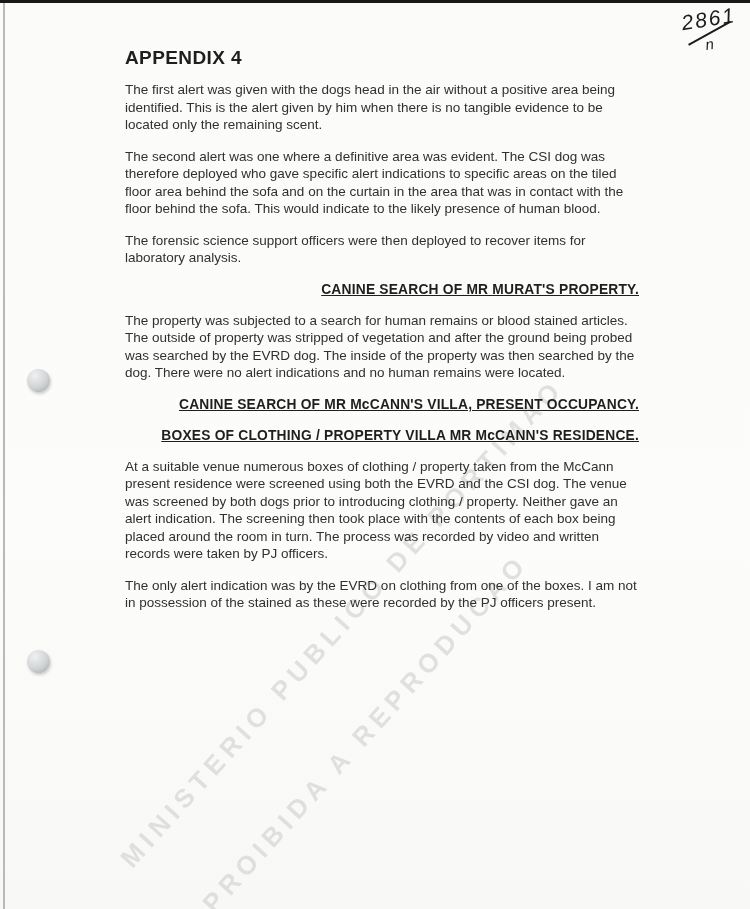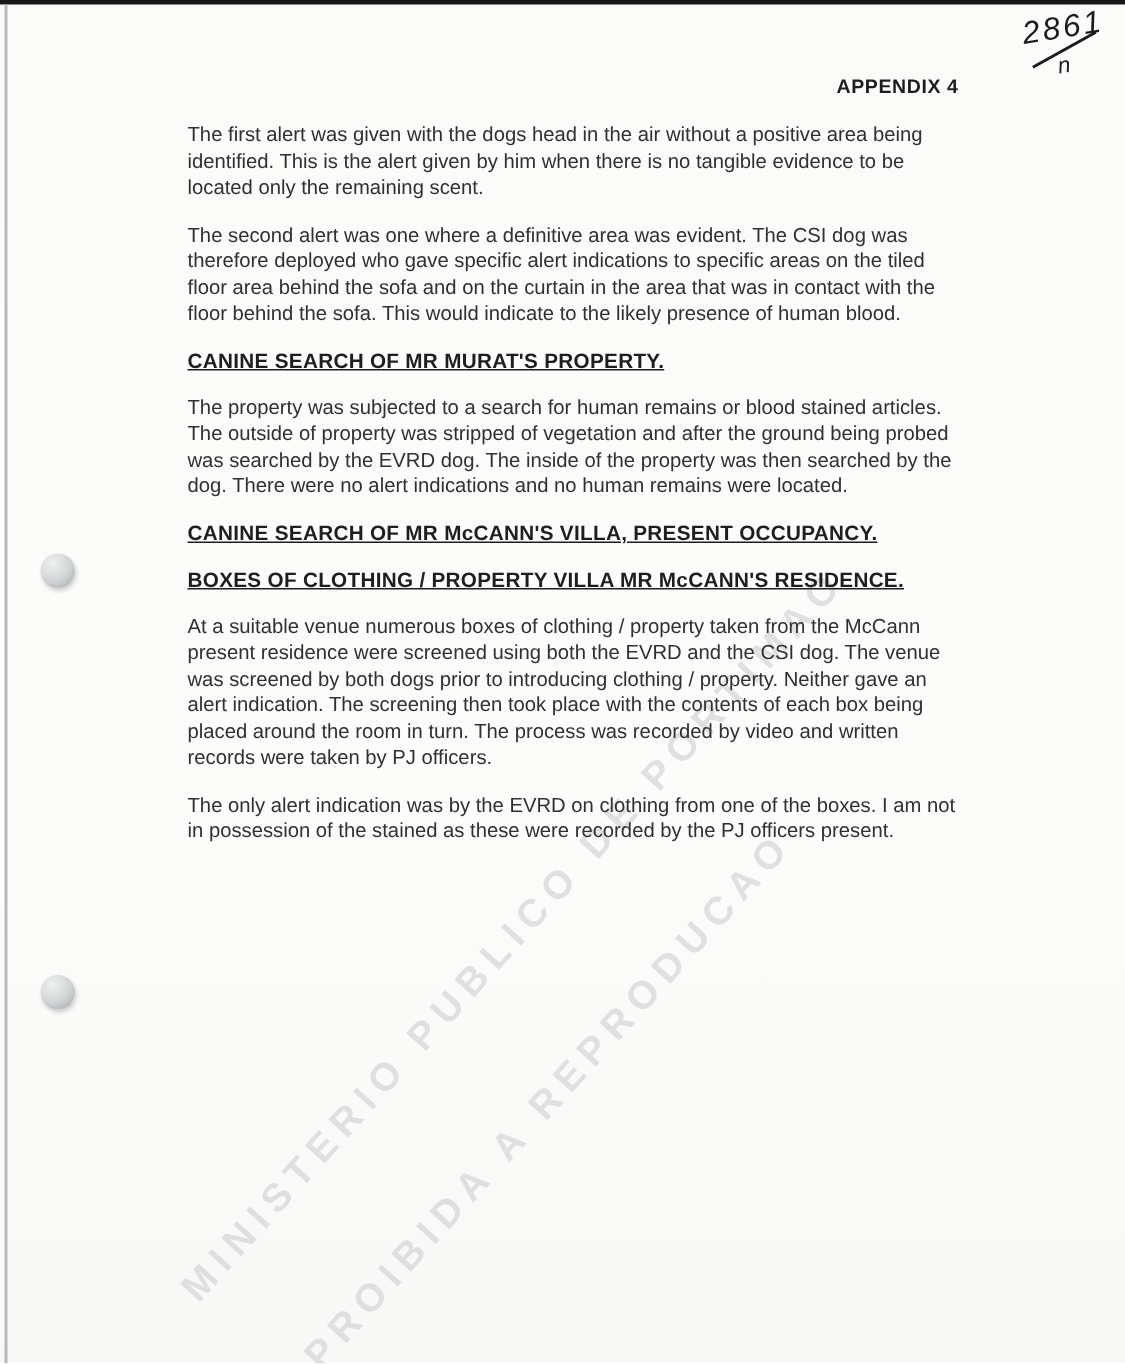--- a/index.html
+++ b/index.html
@@ -79,36 +79,36 @@
     position: absolute;
     left: 125px; top: 48px;
     width: 514px;
     z-index: 2;
     color: #303030;
     font-size: 13.5px;
     line-height: 17.5px;
   }
   .doc-title {
     margin: 0 0 13px 0;
-    font-size: 13px;
+    font-size: 19px;
     line-height: 20px;
     font-weight: bold;
     letter-spacing: 0.4px;
     color: #1e1e1e;
-    text-align: right;
   }
   .content p { margin: 0 0 14px 0; }
   .section-heading {
     margin: 4px 0 14px 0;
     font-size: 13.8px;
     line-height: 17px;
     font-weight: bold;
     text-decoration: underline;
     letter-spacing: 0.2px;
     color: #1e1e1e;
+    text-align: right;
   }
 </style>
 </head>
 <body>
 
 <div class="scan-page">
 
   <div class="edge-top"></div>
   <div class="edge-left"></div>
 
@@ -124,20 +124,21 @@
     <span class="hw-den">n</span>
   </div>
 
   <div class="content">
     <h1 class="doc-title">APPENDIX 4</h1>
 
     <p>The first alert was given with the dogs head in the air without a positive area being identified. This is the alert given by him when there is no tangible evidence to be located only the remaining scent.</p>
 
     <p>The second alert was one where a definitive area was evident. The CSI dog was therefore deployed who gave specific alert indications to specific areas on the tiled floor area behind the sofa and on the curtain in the area that was in contact with the floor behind the sofa. This would indicate to the likely presence of human blood.</p>
 
+    <p>The forensic science support officers were then deployed to recover items for laboratory analysis.</p>
 
 
     <h2 class="section-heading">CANINE SEARCH OF MR MURAT'S PROPERTY.</h2>
 
     <p>The property was subjected to a search for human remains or blood stained articles. The outside of property was stripped of vegetation and after the ground being probed was searched by the EVRD dog. The inside of the property was then searched by the dog. There were no alert indications and no human remains were located.</p>
 
     <h2 class="section-heading">CANINE SEARCH OF MR McCANN'S VILLA, PRESENT OCCUPANCY.</h2>
 
 
 

